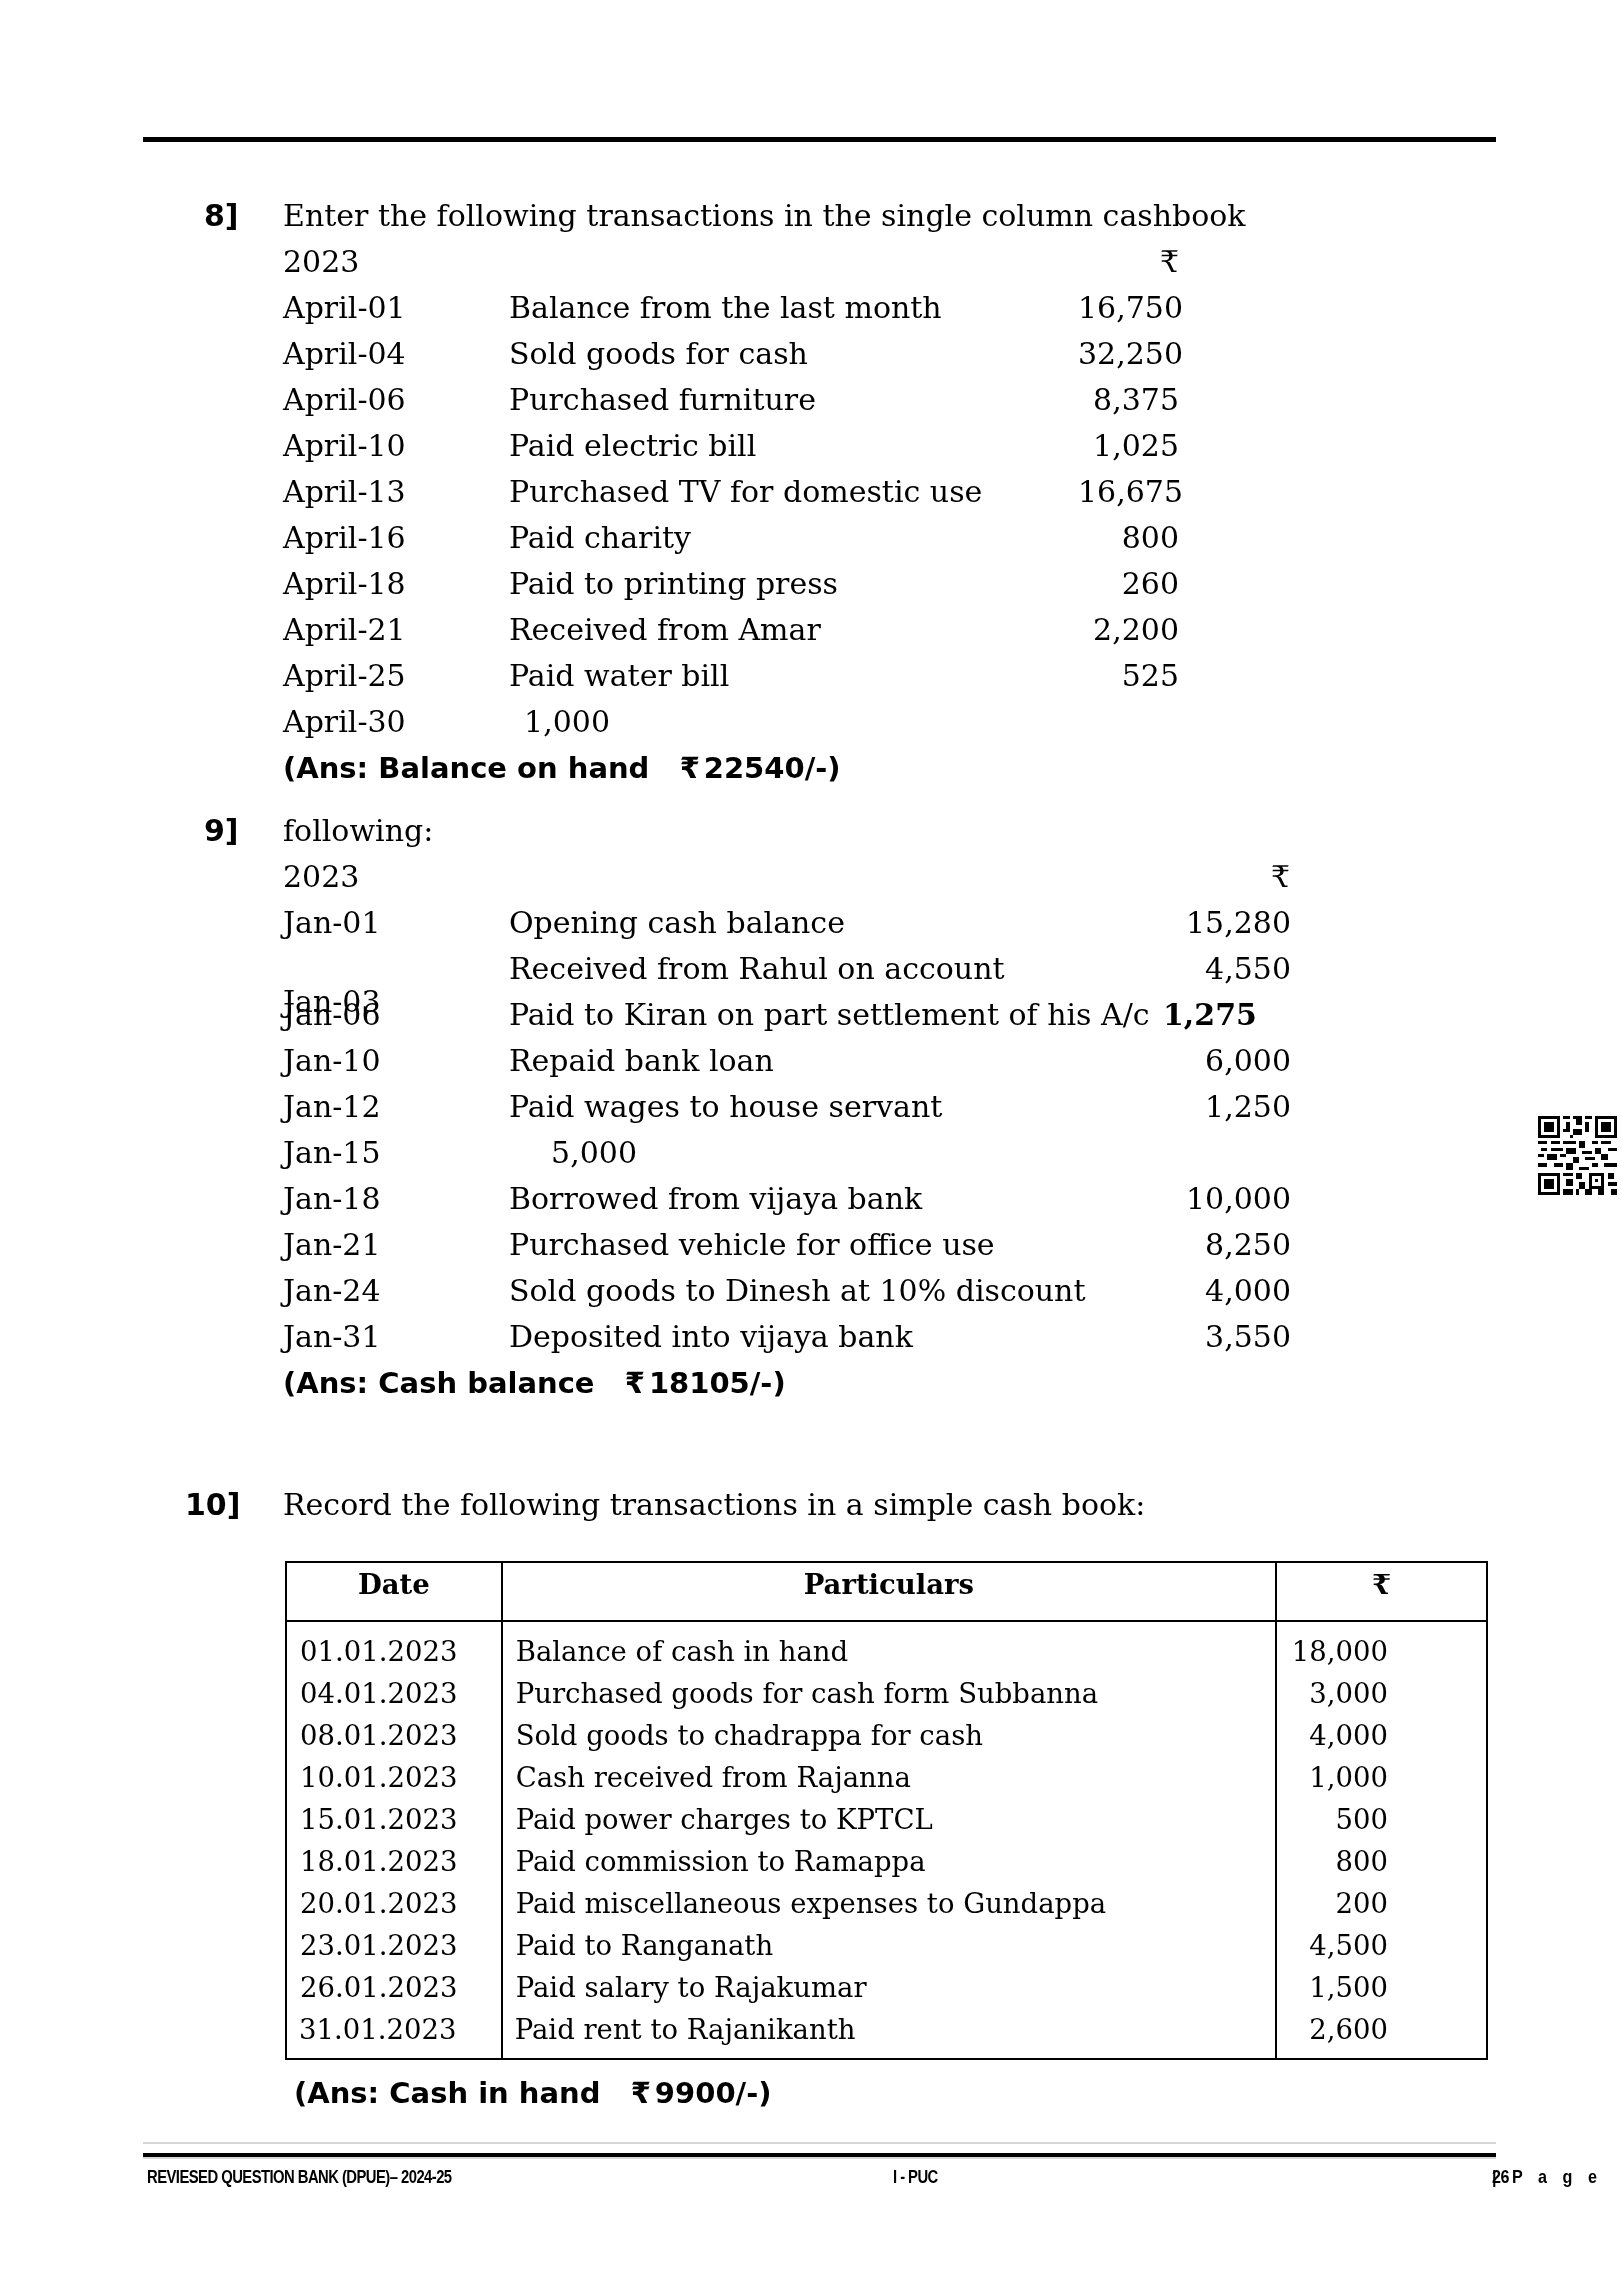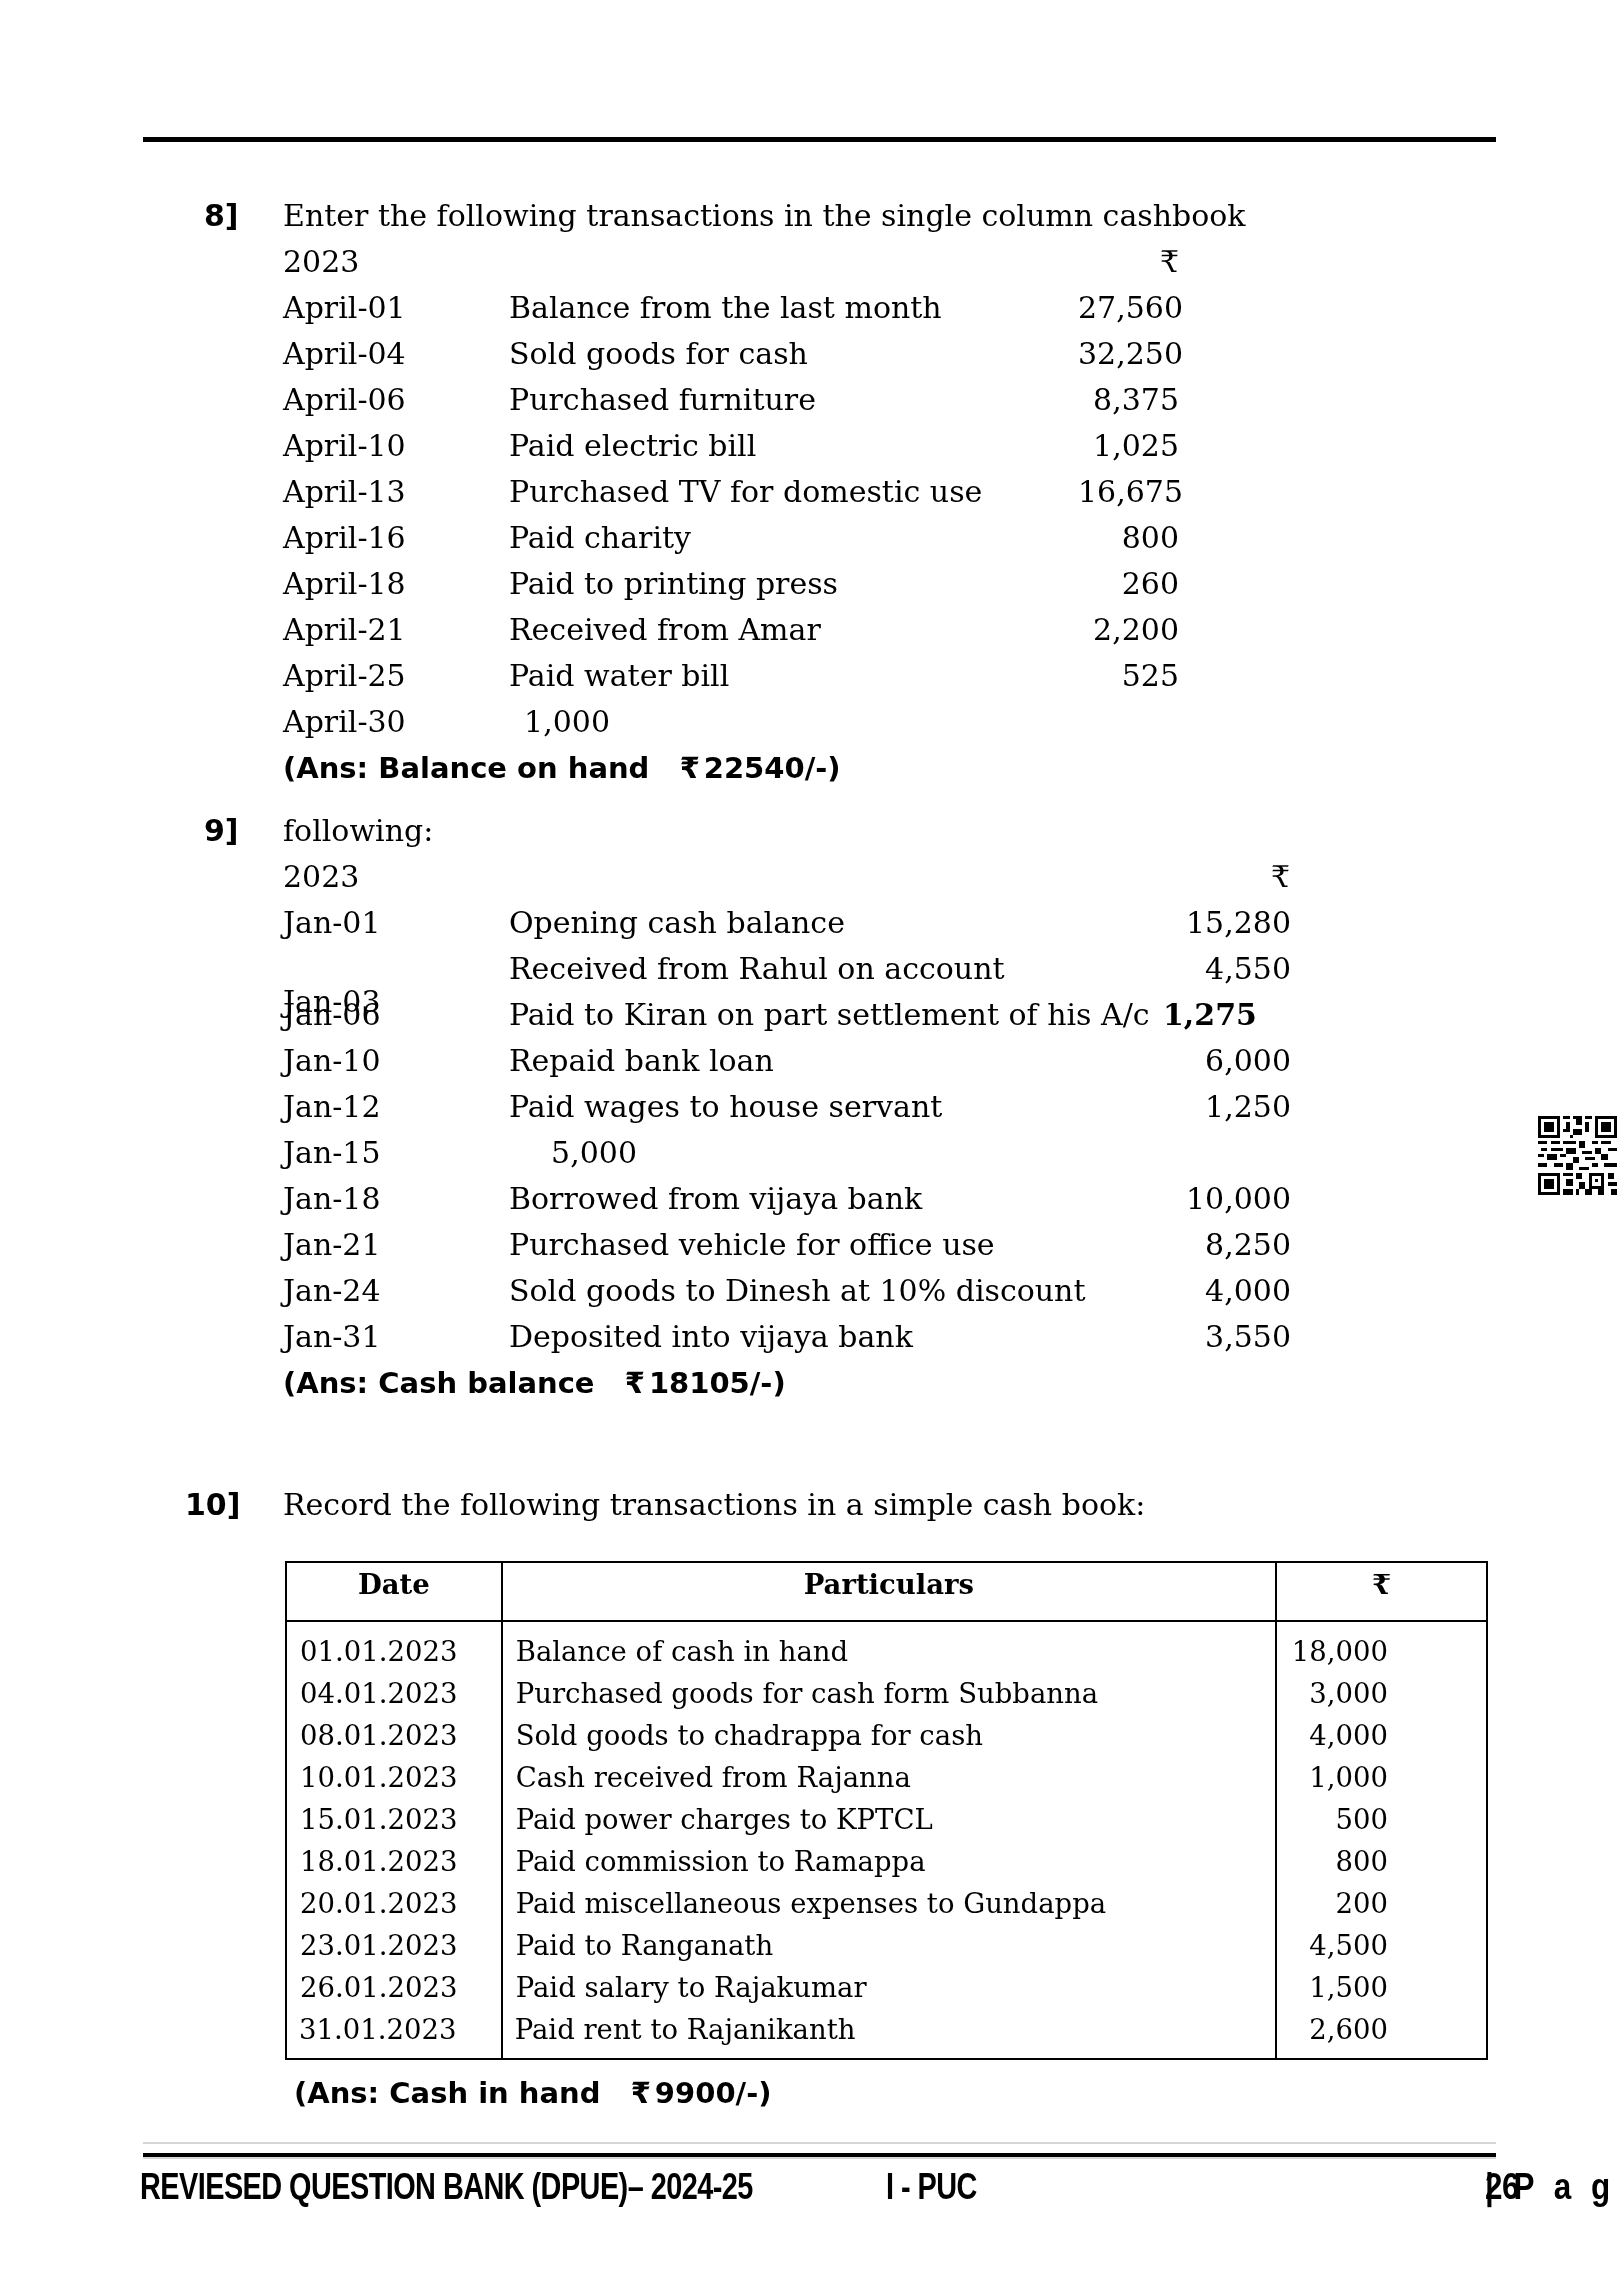--- a/index.html
+++ b/index.html
@@ -60,23 +60,23 @@
     }
 
     .foot-rule-light {
       position: absolute; left: 143px; top: 2142px; width: 1353px; height: 2px; background: #d6d6d6;
     }
     .foot-rule {
       position: absolute; left: 143px; top: 2153px; width: 1353px; height: 3.9px; background: #000;
       border-bottom: 2px solid #d6d6d6;
     }
     .footer {
-      position: absolute; top: 2166px; left: 140px; width: 1345px; height: 39px;
+      position: absolute; top: 2166px; left: 147px; width: 1345px; height: 39px;
       font-family: "Liberation Sans", "DejaVu Sans", sans-serif; font-weight: bold;
-      font-size: 37px; transform-origin: left top;
+      font-size: 19px; transform-origin: left top;
     }
     .footer span { position: absolute; top: 0; white-space: nowrap; letter-spacing: -0.7px; }
     .f-left { left: 0; transform: scaleX(0.78); transform-origin: left top; }
     .f-mid { left: 746px; transform: scaleX(0.78); transform-origin: left top; }
     .f-right { right: 0; transform: scaleX(0.85); transform-origin: right top; }
     .f-right .pg { letter-spacing: 6.5px; }
   </style>
 </head>
 <body>
 
@@ -87,21 +87,21 @@
   <div class="q-body" style="left:283px;width:916px;">
     <div class="q-title">Enter the following transactions in the single column cashbook</div>
     <div class="row">
       <span style="width:831px;">2023</span>
       <span style="width:65px;text-align:right;">₹</span>
     </div>
     <div id="q8-rows">
         <div class="row">
           <span style="width: 226px;">April-01</span>
           <span style="width: 569px;">Balance from the last month</span>
-          <span style="width: 101px; text-align: right;">27,560</span>
+          <span style="width: 101px; text-align: right;">16,750</span>
         </div>
         <div class="row">
           <span style="width: 226px;">April-04</span>
           <span style="width: 569px;">Sold goods for cash</span>
           <span style="width: 101px; text-align: right;">32,250</span>
         </div>
         <div class="row">
           <span style="width: 226px;">April-06</span>
           <span style="width: 569px;">Purchased furniture</span>
           <span style="width: 101px; text-align: right;">8,375</span>

